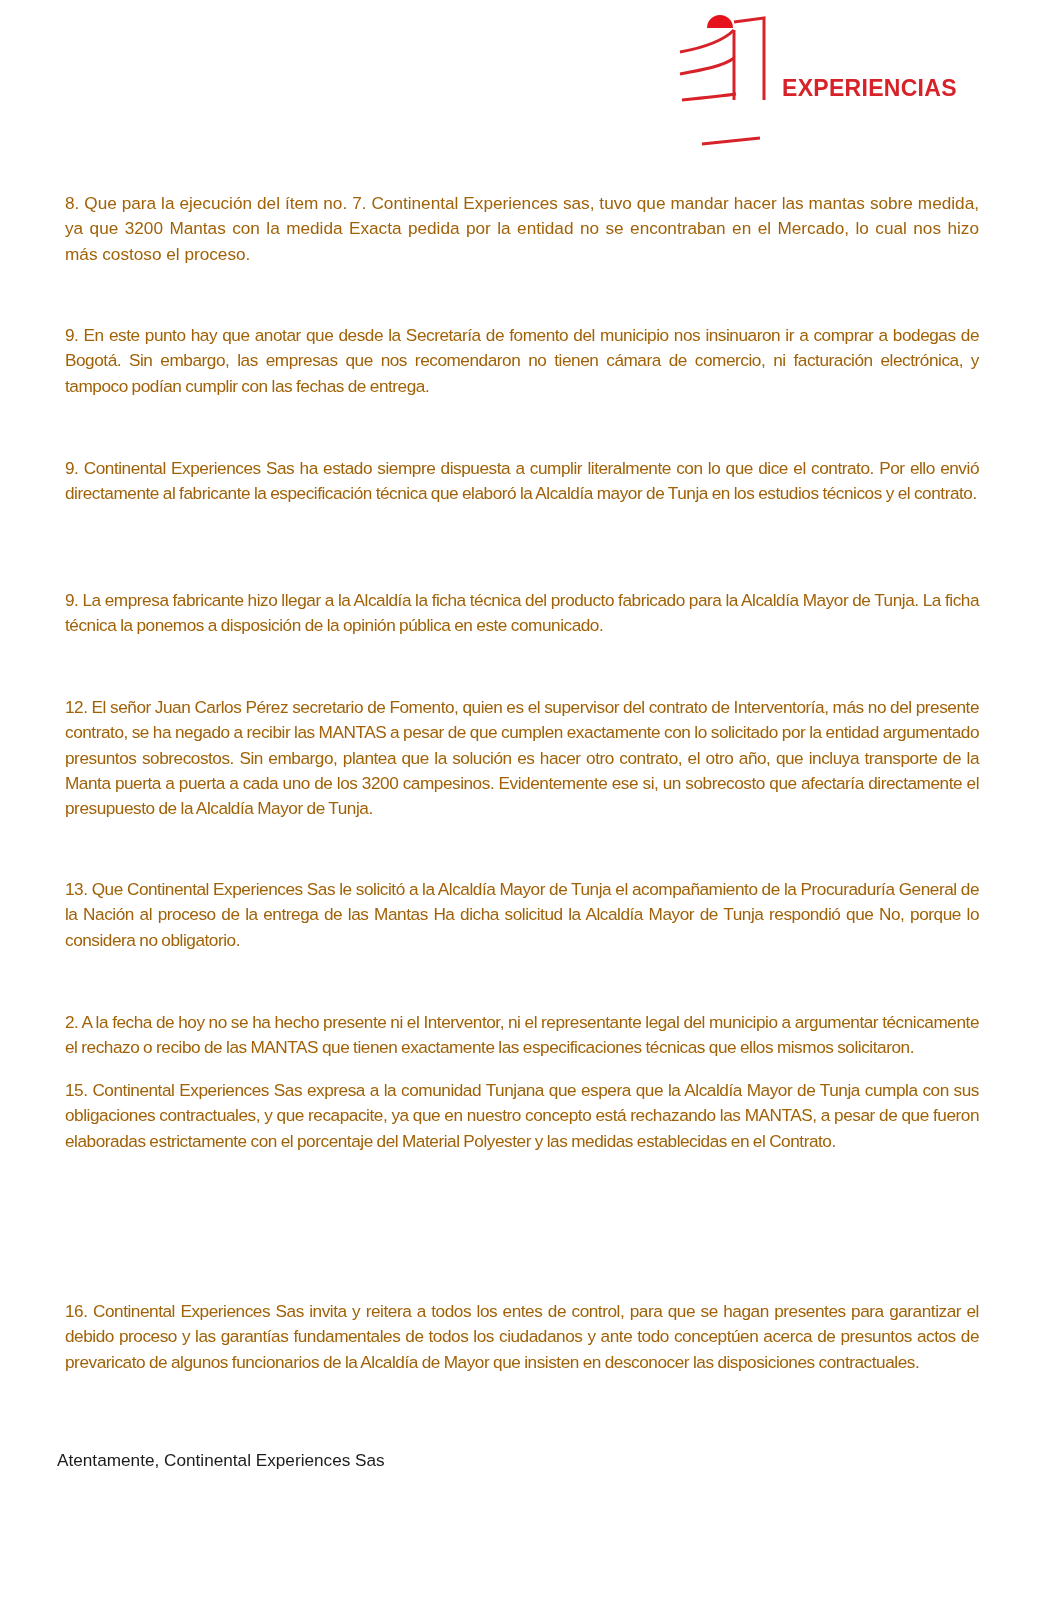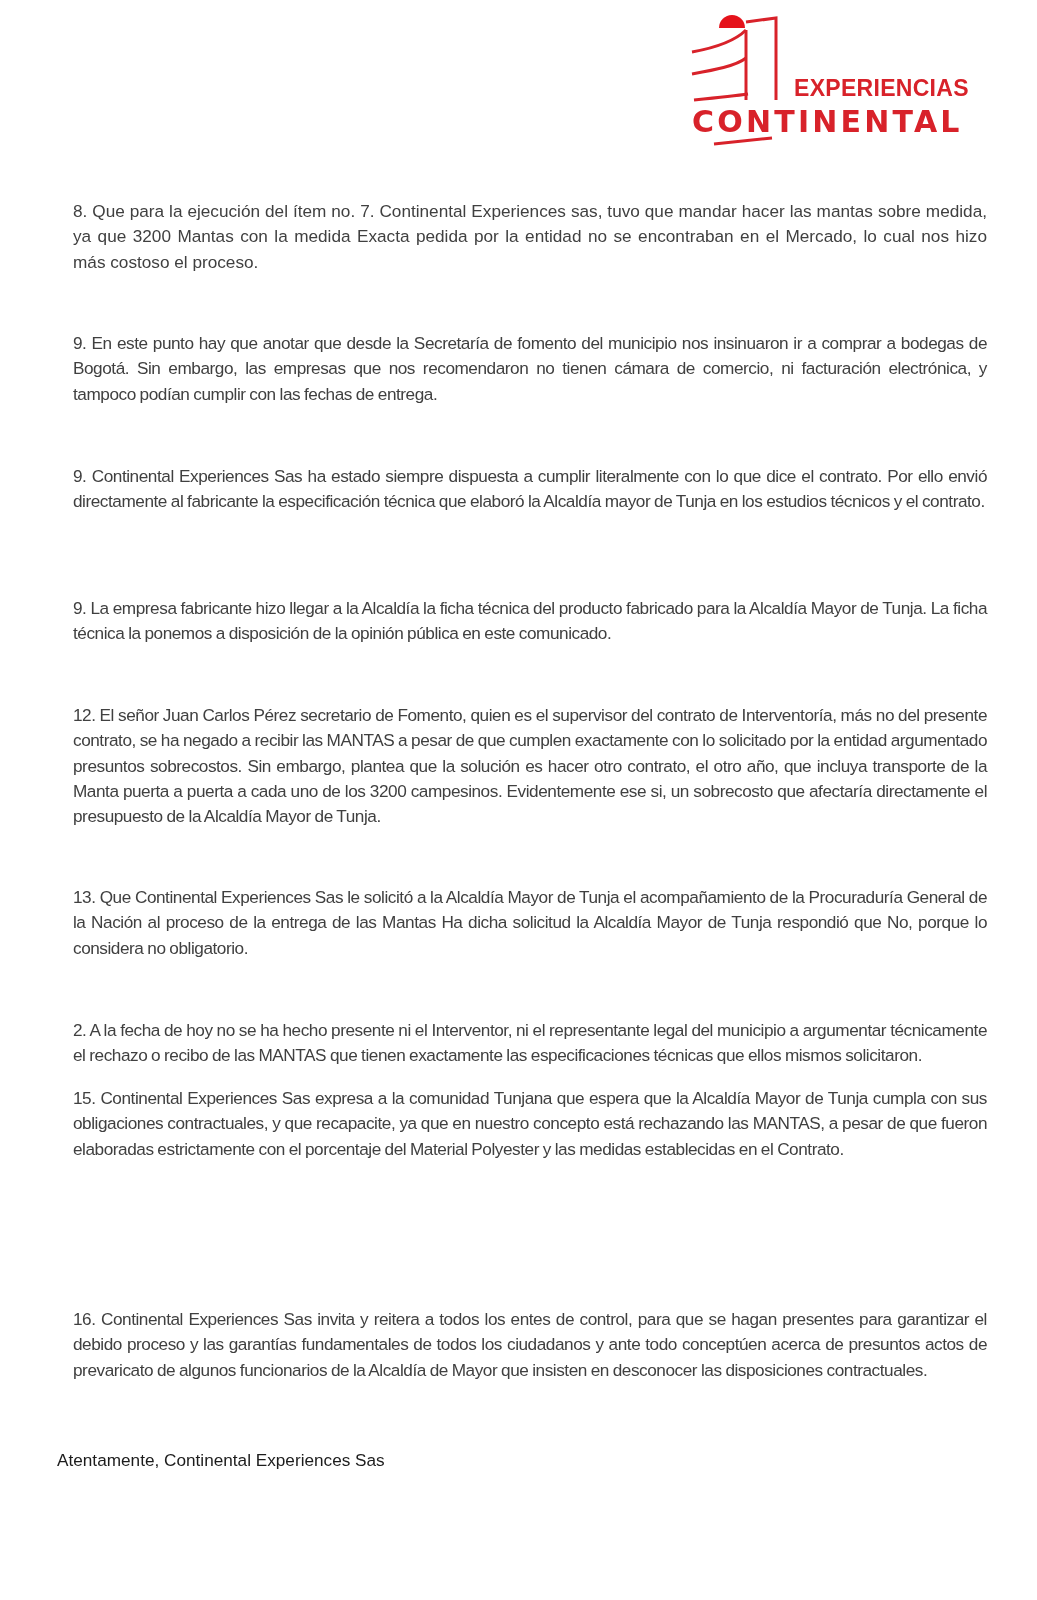--- a/index.html
+++ b/index.html
@@ -1,40 +1,39 @@
 <!DOCTYPE html>
 <html><head>
   <meta charset="utf-8">
   <style>
     html, body { margin: 0; padding: 0; background: #ffffff; }
     body { width: 1037px; height: 1600px; position: relative; overflow: hidden; }
-    .logo { position: absolute; left: 672px; top: 8px; width: 300px; height: 145px; margin-left: 12px; }
+    .logo { position: absolute; left: 672px; top: 8px; width: 300px; height: 145px; }
     .logo svg { position: absolute; left: 0; top: 0; }
     .logo-exp { position: absolute; left: 110px; top: 67px; font-family: "Liberation Sans", sans-serif; font-weight: 700; font-size: 23px; color: #d8222a; letter-spacing: 0.3px; }
     .logo-cont { position: absolute; left: 8px; top: 96px; font-family: "DejaVu Sans", sans-serif; font-weight: 700; font-size: 30px; color: #d8222a; letter-spacing: 3.2px; }
-    .para { position: absolute; left: 57px; width: 914px; font-family: "Liberation Sans", sans-serif; font-size: 17.2px; line-height: 25.3px; color: #404040; text-align: justify; margin: 16px; }
+    .para { position: absolute; left: 57px; width: 914px; font-family: "Liberation Sans", sans-serif; font-size: 17.2px; line-height: 25.3px; color: #a16207; text-align: justify; margin: 8px; }
     .narrow { font-family: Liberation Sans, sans-serif; letter-spacing: -0.45px; word-spacing: -0.5px; }
     .signoff { position: absolute; left: 57px; top: 1450px; font-family: "Liberation Sans", sans-serif; font-size: 17.2px; color: #1c1c1c; }
   </style>
 </head>
 <body>
 
 <div class="logo">
   <svg width="110" height="145" viewBox="0 0 110 145">
     <circle cx="48" cy="20" r="13" fill="#e5121b"></circle>
     <rect x="30" y="20" width="36" height="15" fill="#ffffff"></rect>
     <path d="M8 44 C 30 40, 50 34, 62 22" stroke="#d8222a" stroke-width="3" fill="none"></path>
     <path d="M8 66 C 30 62, 52 58, 62 50" stroke="#d8222a" stroke-width="3" fill="none"></path>
     <path d="M10 92 C 30 90, 50 88, 64 86" stroke="#d8222a" stroke-width="3" fill="none"></path>
     <path d="M62 22 L62 92" stroke="#d8222a" stroke-width="3" fill="none"></path>
     <path d="M62 14 L92 10 L92 92" stroke="#d8222a" stroke-width="3" fill="none"></path>
     <path d="M30 136 C 50 134, 70 132, 88 130" stroke="#d8222a" stroke-width="3" fill="none"></path>
   </svg>
   <div class="logo-exp">EXPERIENCIAS</div>
-  <div class="logo-cont">CONTINENTAL</div>
 </div>
 
 <p class="para" style="top:183px;">8. Que para la ejecución del ítem no. 7. Continental Experiences sas, tuvo que mandar hacer las mantas sobre medida, ya que 3200 Mantas con la medida Exacta pedida por la entidad no se encontraban en el Mercado, lo cual nos hizo más costoso el proceso.</p>
 <p class="para narrow" style="top:315px;">9. En este punto hay que anotar que desde la Secretaría de fomento del municipio nos insinuaron ir a comprar a bodegas de Bogotá. Sin embargo, las empresas que nos recomendaron no tienen cámara de comercio, ni facturación electrónica, y tampoco podían cumplir con las fechas de entrega.</p>
 <p class="para narrow" style="top:448px;">9. Continental Experiences Sas ha estado siempre dispuesta a cumplir literalmente con lo que dice el contrato. Por ello envió directamente al fabricante la especificación técnica que elaboró la Alcaldía mayor de Tunja en los estudios técnicos y el contrato.</p>
 <p class="para narrow" style="top:580px;">9. La empresa fabricante hizo llegar a la Alcaldía la ficha técnica del producto fabricado para la Alcaldía Mayor de Tunja. La ficha técnica la ponemos a disposición de la opinión pública en este comunicado.</p>
 <p class="para narrow" style="top:687px;">12. El señor Juan Carlos Pérez secretario de Fomento, quien es el supervisor del contrato de Interventoría, más no del presente contrato, se ha negado a recibir las MANTAS a pesar de que cumplen exactamente con lo solicitado por la entidad argumentado presuntos sobrecostos. Sin embargo, plantea que la solución es hacer otro contrato, el otro año, que incluya transporte de la Manta puerta a puerta a cada uno de los 3200 campesinos. Evidentemente ese si, un sobrecosto que afectaría directamente el presupuesto de la Alcaldía Mayor de Tunja.</p>
 <p class="para narrow" style="top:869px;">13. Que Continental Experiences Sas le solicitó a la Alcaldía Mayor de Tunja el acompañamiento de la Procuraduría General de la Nación al proceso de la entrega de las Mantas Ha dicha solicitud la Alcaldía Mayor de Tunja respondió que No, porque lo considera no obligatorio.</p>
 <p class="para narrow" style="top:1002px;">2. A la fecha de hoy no se ha hecho presente ni el Interventor, ni el representante legal del municipio a argumentar técnicamente el rechazo o recibo de las MANTAS que tienen exactamente las especificaciones técnicas que ellos mismos solicitaron.</p>
 <p class="para narrow" style="top:1070px;">15. Continental Experiences Sas expresa a la comunidad Tunjana que espera que la Alcaldía Mayor de Tunja cumpla con sus obligaciones contractuales, y que recapacite, ya que en nuestro concepto está rechazando las MANTAS, a pesar de que fueron elaboradas estrictamente con el porcentaje del Material Polyester y las medidas establecidas en el Contrato.</p>

